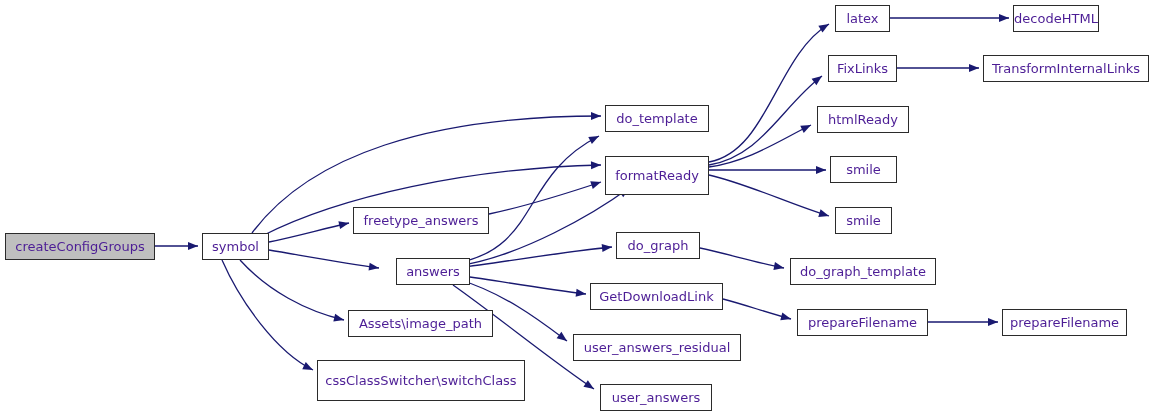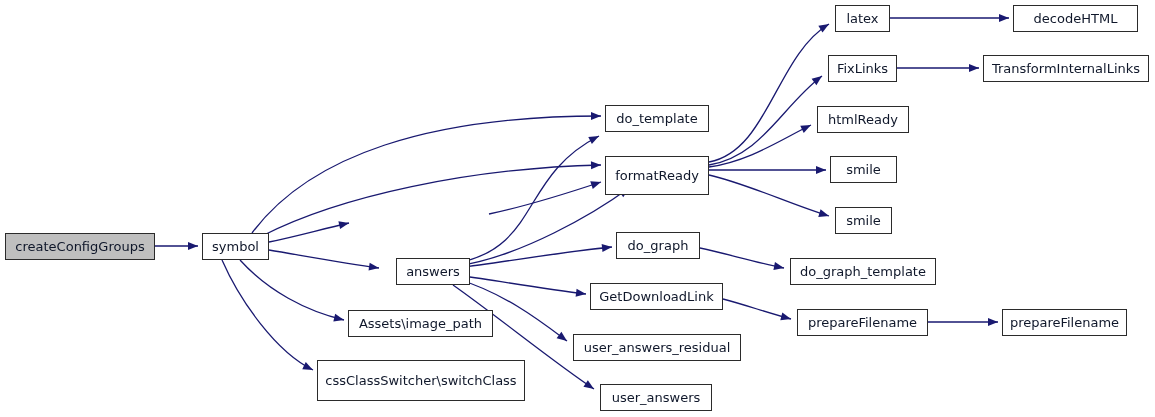--- a/index.html
+++ b/index.html
@@ -34,21 +34,21 @@
   #arrowhead path{ fill:var(--edge-color); }
   .node{
     position:absolute;
     box-sizing:border-box;
     background:var(--node-fill);
     border:1px solid var(--node-border);
     display:flex;
     align-items:center;
     justify-content:center;
     font-size:13px;
-    color:#0f172a;
+    color:#4c1d95;
     white-space:nowrap;
     cursor:pointer;
   }
   .node.highlight{ background:var(--highlight-fill); }
 </style>
 </head>
 <body>
 
 <div class="canvas">
 
@@ -79,33 +79,34 @@
     <path class="edge" d="M709,175 C748,184 792,205 829,216" marker-end="url(#arrowhead)"></path>
     <path class="edge" d="M890,18 H1009" marker-end="url(#arrowhead)"></path>
     <path class="edge" d="M897,68 H979" marker-end="url(#arrowhead)"></path>
     <path class="edge" d="M700,248 C728,254 754,262 784,268" marker-end="url(#arrowhead)"></path>
     <path class="edge" d="M723,299 C746,305 768,313 791,319" marker-end="url(#arrowhead)"></path>
     <path class="edge" d="M928,322 H998" marker-end="url(#arrowhead)"></path>
   </svg>
 
   <div class="node highlight" style="left:5px;top:233px;width:150px;height:27px">createConfigGroups</div>
   <div class="node" style="left:202px;top:233px;width:67px;height:27px">symbol</div>
+  <div class="node" style="left:353px;top:207px;width:136px;height:27px">freetype_answers</div>
   <div class="node" style="left:396px;top:258px;width:74px;height:27px">answers</div>
   <div class="node" style="left:348px;top:310px;width:145px;height:27px">Assets\image_path</div>
   <div class="node" style="left:317px;top:360px;width:208px;height:41px">cssClassSwitcher\switchClass</div>
   <div class="node" style="left:605px;top:105px;width:104px;height:27px">do_template</div>
   <div class="node" style="left:605px;top:156px;width:104px;height:39px">formatReady</div>
   <div class="node" style="left:616px;top:232px;width:84px;height:27px">do_graph</div>
   <div class="node" style="left:590px;top:283px;width:133px;height:27px">GetDownloadLink</div>
   <div class="node" style="left:573px;top:334px;width:168px;height:27px">user_answers_residual</div>
   <div class="node" style="left:600px;top:384px;width:112px;height:27px">user_answers</div>
   <div class="node" style="left:835px;top:5px;width:55px;height:27px">latex</div>
   <div class="node" style="left:828px;top:55px;width:69px;height:27px">FixLinks</div>
   <div class="node" style="left:817px;top:106px;width:92px;height:27px">htmlReady</div>
   <div class="node" style="left:830px;top:156px;width:67px;height:27px">smile</div>
   <div class="node" style="left:835px;top:207px;width:57px;height:27px">smile</div>
   <div class="node" style="left:790px;top:258px;width:146px;height:27px">do_graph_template</div>
   <div class="node" style="left:797px;top:309px;width:131px;height:27px">prepareFilename</div>
-  <div class="node" style="left:1013px;top:5px;width:125px;height:27px">decodeHTML</div>
+  <div class="node" style="left:1013px;top:5px;width:86px;height:27px">decodeHTML</div>
   <div class="node" style="left:983px;top:55px;width:166px;height:27px">TransformInternalLinks</div>
   <div class="node" style="left:1002px;top:309px;width:125px;height:27px">prepareFilename</div>
 
 </div>
 
 </body></html>

